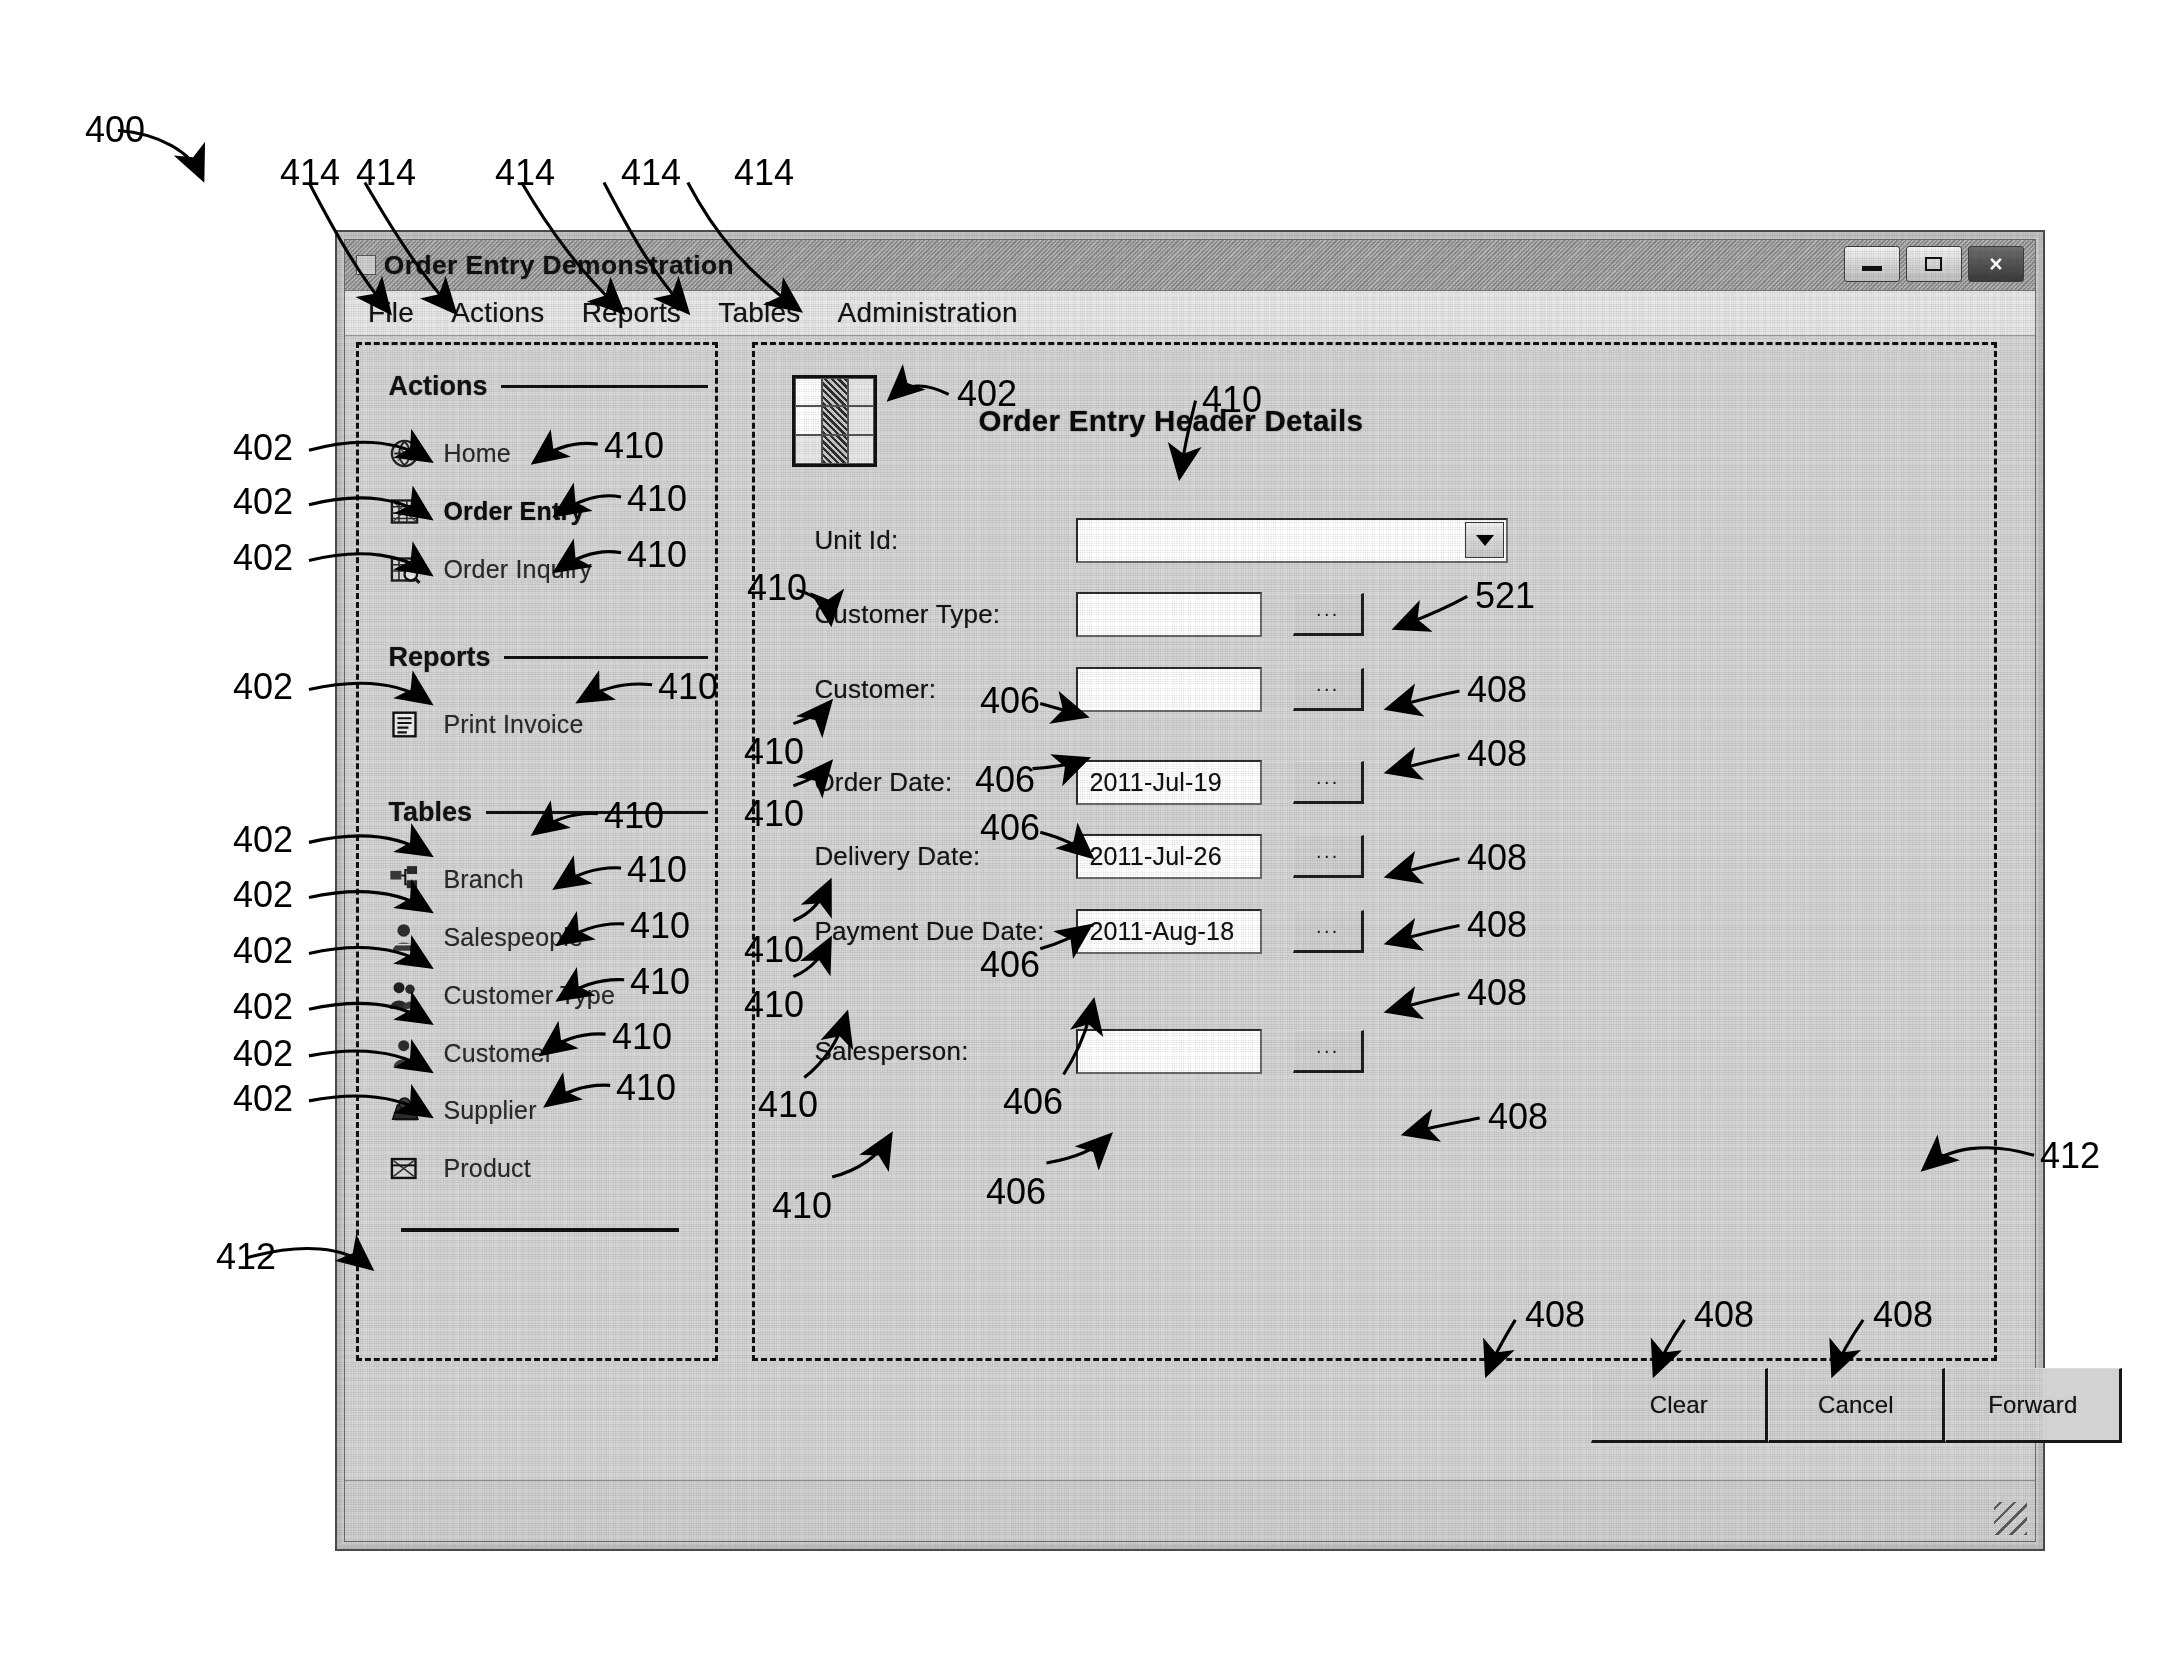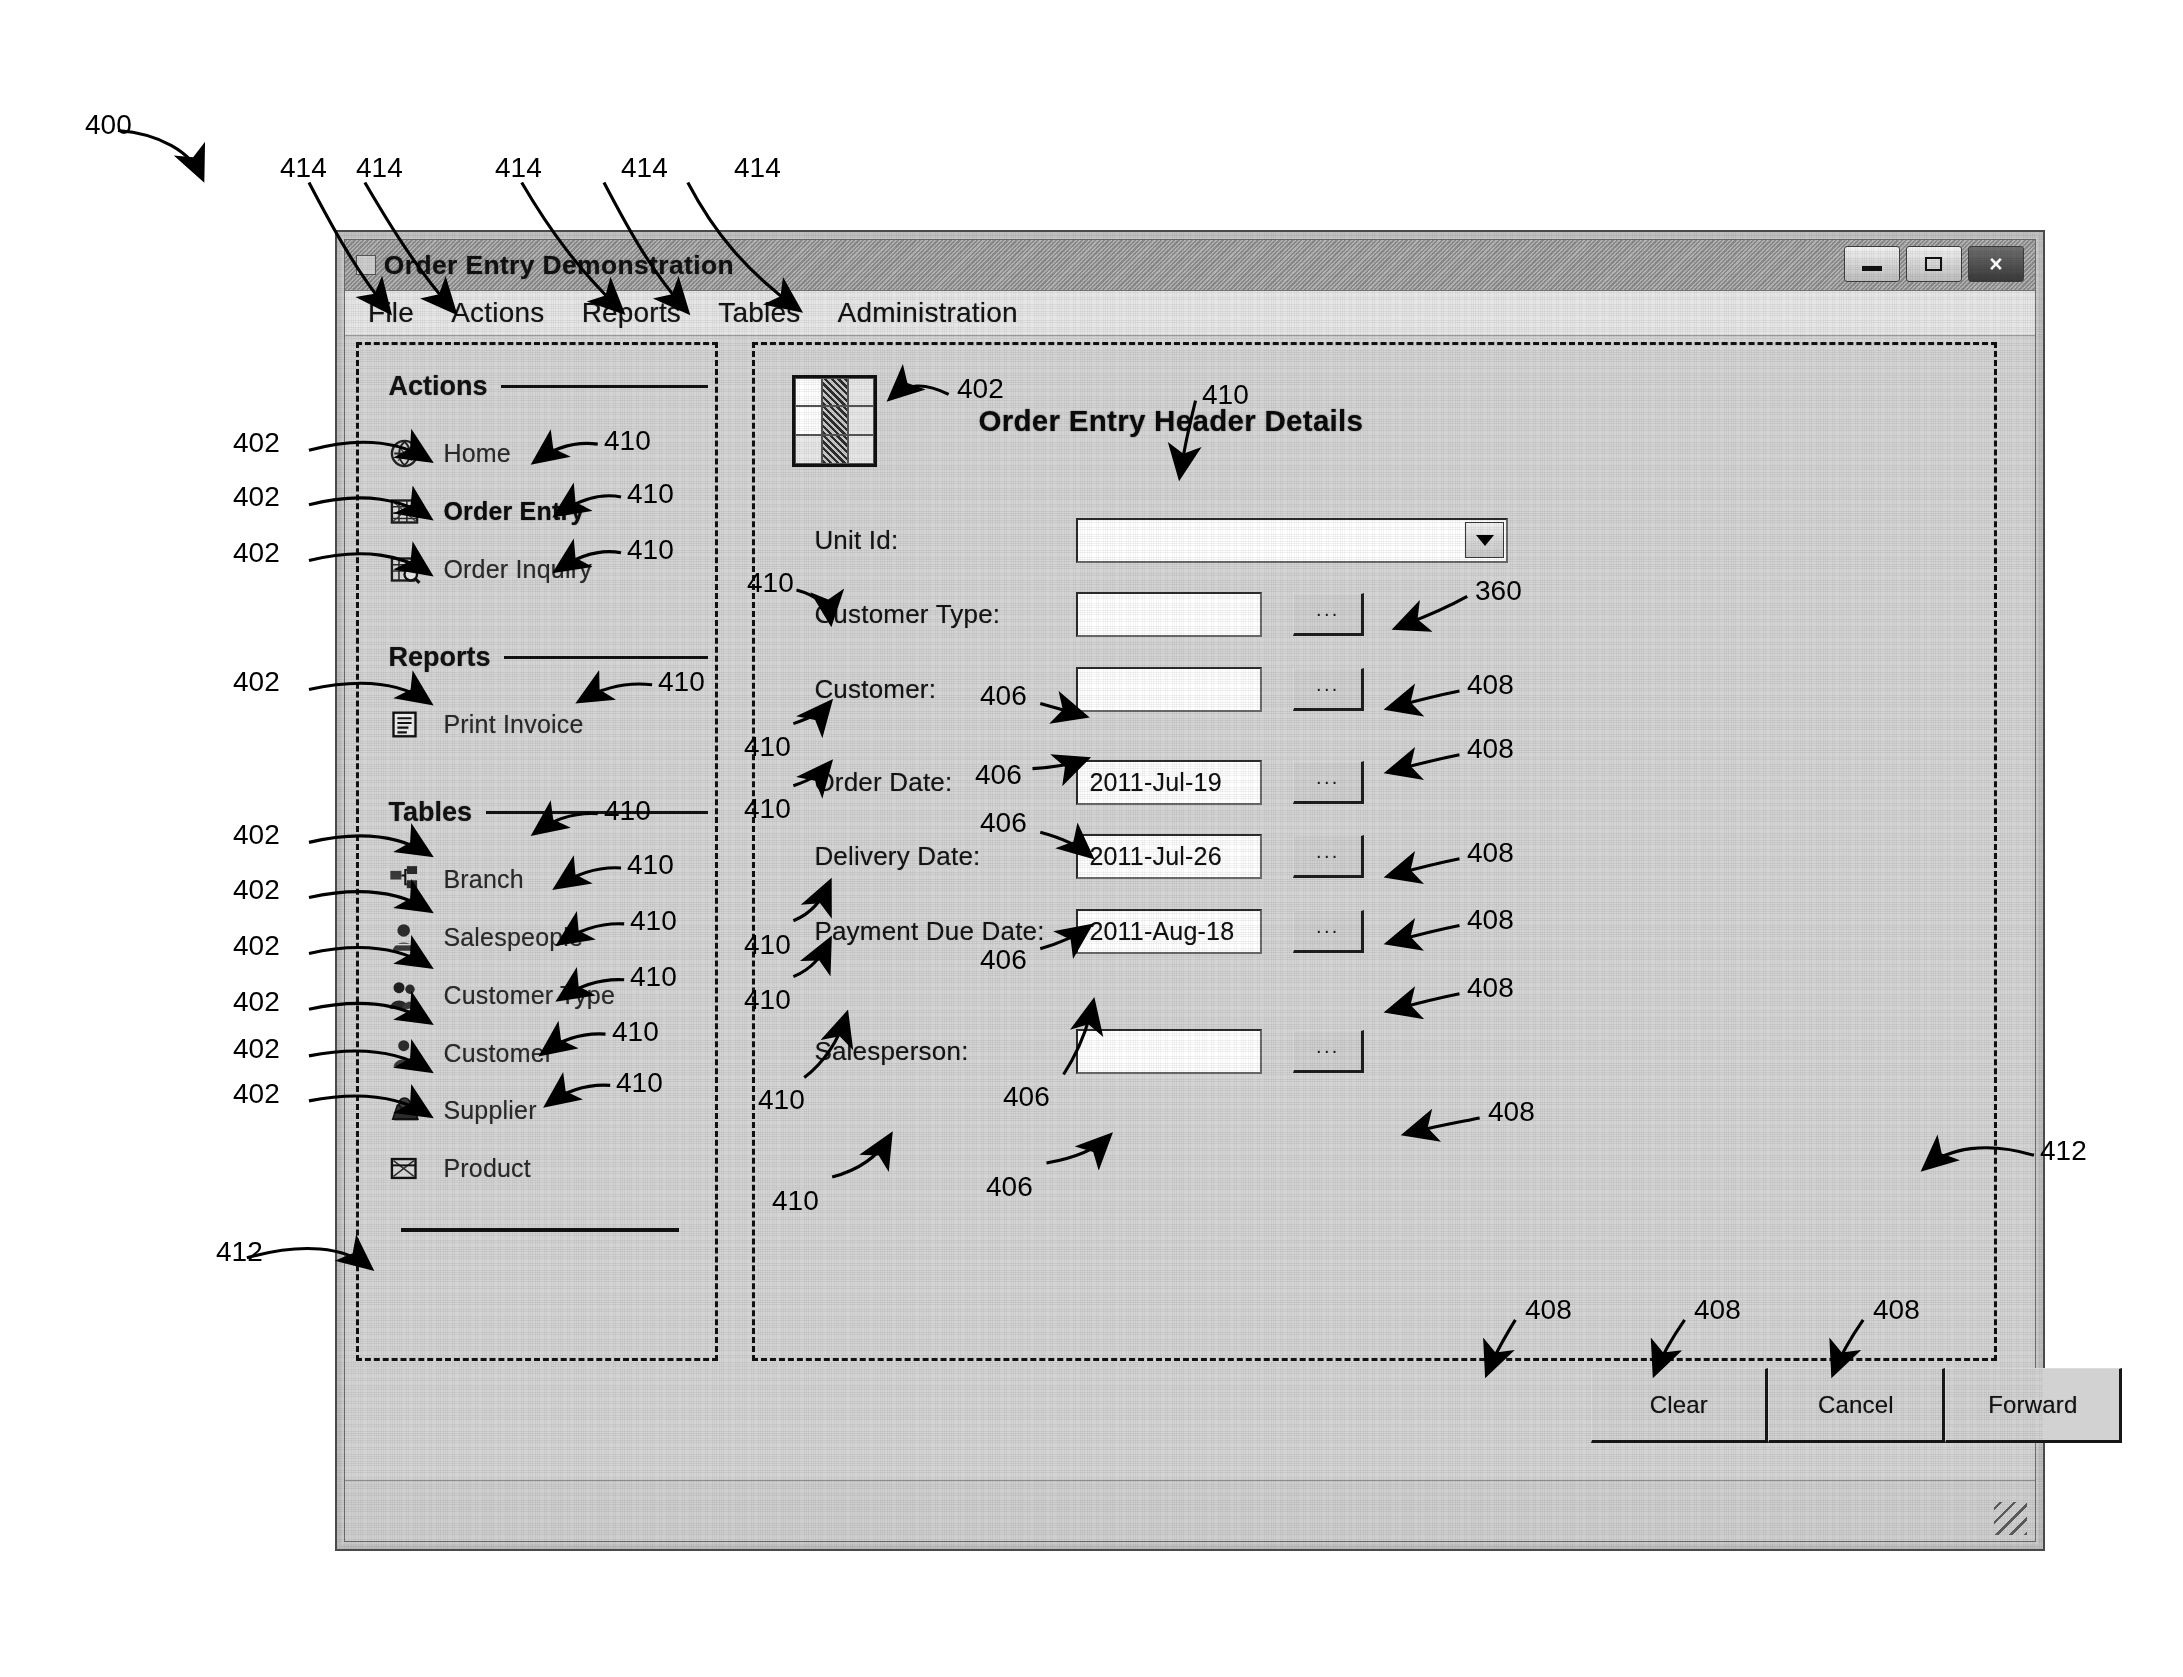--- a/index.html
+++ b/index.html
@@ -9,21 +9,21 @@
     font-family: "Liberation Sans", sans-serif;
     position: relative;
     overflow: hidden;
   }
   #figure { position: absolute; inset: 0; }
 
   
   .ref {
     position: absolute;
     font-family: "Liberation Sans", sans-serif;
-    font-size: 28px;
+    font-size: 36px;
     font-weight: 400;
     color: #000;
     white-space: nowrap;
     letter-spacing: 0px;
   }
   svg.leaders {
     position: absolute; inset: 0;
     width: 2183px; height: 1677px;
     pointer-events: none;
   }
@@ -680,21 +680,21 @@
   <div class="ref" style="left:612px;  top:1016px;">410</div>
   <div class="ref" style="left:616px;  top:1067px;">410</div>
 
   <div class="ref" style="left:216px;  top:1236px;">412</div>
   <div class="ref" style="left:2040px; top:1135px;">412</div>
 
   <div class="ref" style="left:957px; top:373px;">402</div>
   <div class="ref" style="left:1202px; top:379px;">410</div>
 
   <div class="ref" style="left:747px;  top:567px;">410</div>
-  <div class="ref" style="left:1475px; top:575px;">360</div>
+  <div class="ref" style="left:1475px; top:575px;">521</div>
 
   <div class="ref" style="left:980px; top:680px;">406</div>
   <div class="ref" style="left:744px;  top:731px;">410</div>
   <div class="ref" style="left:1467px; top:669px;">408</div>
 
   <div class="ref" style="left:975px; top:759px;">406</div>
   <div class="ref" style="left:744px;  top:793px;">410</div>
   <div class="ref" style="left:1467px; top:733px;">408</div>
 
   <div class="ref" style="left:980px; top:807px;">406</div>

